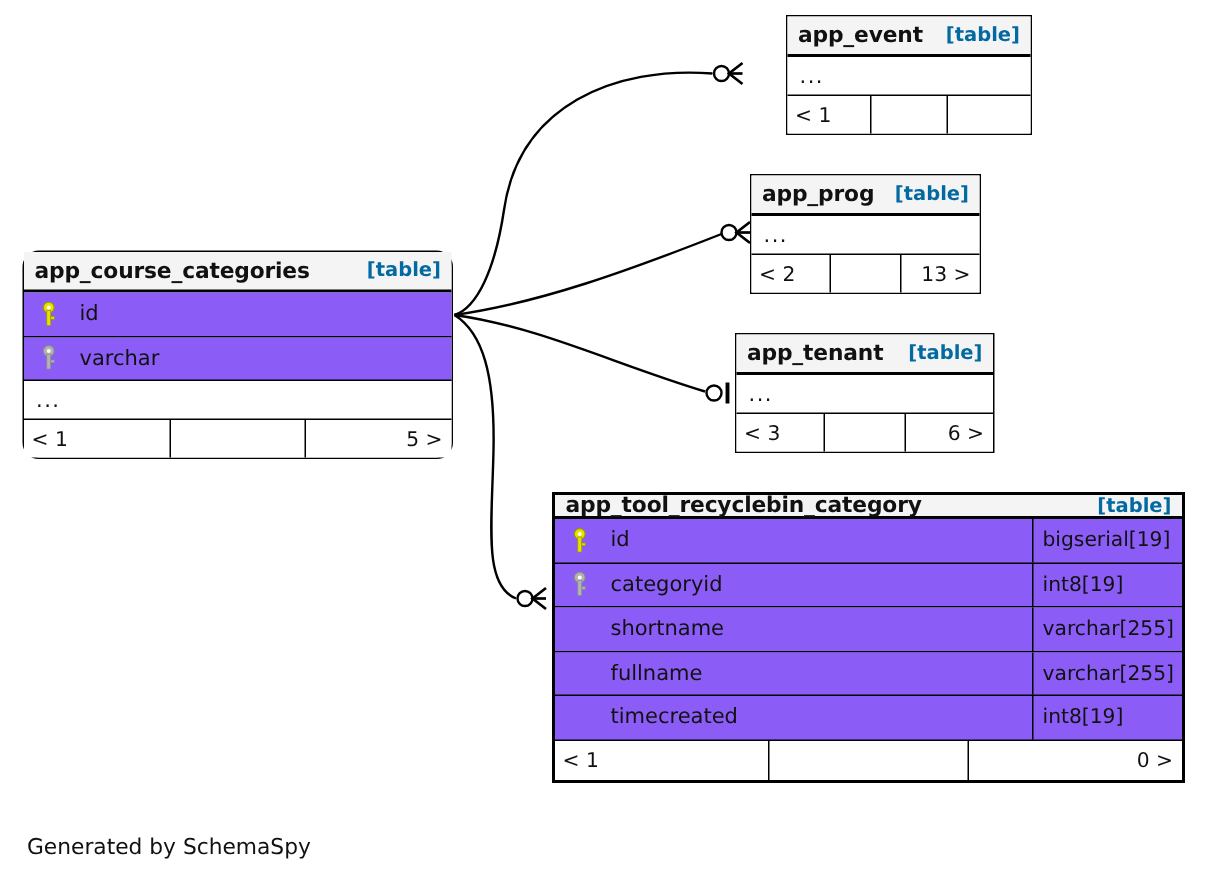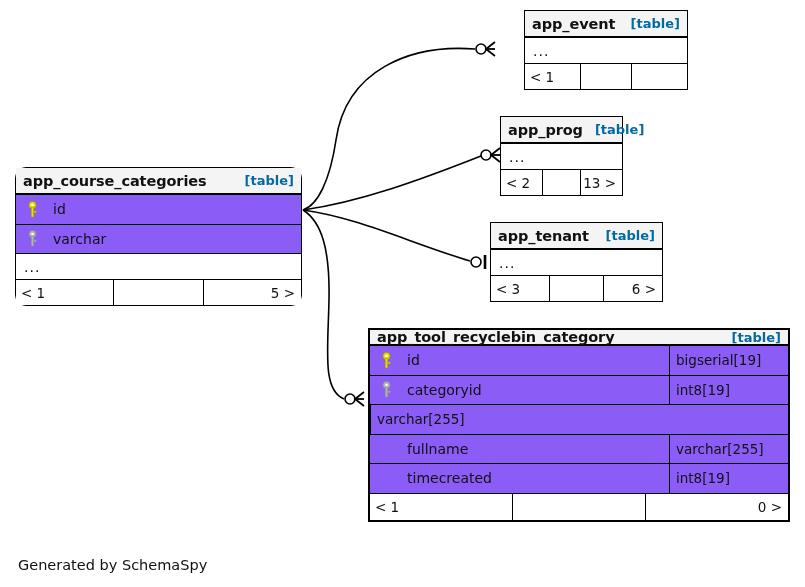--- a/index.html
+++ b/index.html
@@ -85,21 +85,21 @@
     box-sizing: border-box;
     flex: 1 1 auto;
     display: flex;
     align-items: center;
     padding-left: 8px;
     overflow: hidden;
   }
   .col-type {
     box-sizing: border-box;
     flex: 0 0 auto;
-    width: 119px;
+    width: 100px;
     border-left: 1px solid #000000;
     height: 100%;
     display: flex;
     align-items: center;
     padding-left: 6px;
     font-size: 13.5px;
   }
 
   .keyslot {
     width: 26px;
@@ -166,21 +166,21 @@
     left: 18px;
     top: 557px;
     font-size: 14.5px;
     color: #111111;
     white-space: nowrap;
   }
 
   
   #node-app_course_categories { left: 15px;  top: 167px; width: 287px; border-radius: 11px; }
   #node-app_event             { left: 524px; top: 10px;  width: 164px; }
-  #node-app_prog              { left: 500px; top: 116px; width: 123px; }
+  #node-app_prog              { left: 500px; top: 116px; width: 154px; }
   #node-app_tenant            { left: 490px; top: 222px; width: 173px; }
   #node-app_tool_recyclebin_category { left: 368px; top: 328px; width: 422px; }
 </style>
 </head>
 <body>
 
 <div id="diagram-canvas">
 
   <svg id="edges-layer" viewBox="0 0 805 587" width="805" height="587" xmlns="http://www.w3.org/2000/svg">
     <g fill="none" stroke="#000000" stroke-width="1.6">
@@ -330,20 +330,24 @@
             <rect x="4.2" y="6" width="2.6" height="10" fill="#b3b3b3" stroke="#8c8c8c" stroke-width="0.5"></rect>
             <rect x="6.8" y="10" width="2.4" height="1.8" fill="#b3b3b3" stroke="#8c8c8c" stroke-width="0.5"></rect>
           </svg>
         </span>
         <span class="col-label">categoryid</span>
       </div>
       <div class="col-type">int8[19]</div>
     </div>
 
     <div class="tbl-row">
+      <div class="col-main">
+        <span class="keyslot"></span>
+        <span class="col-label">shortname</span>
+      </div>
       <div class="col-type">varchar[255]</div>
     </div>
 
     <div class="tbl-row">
       <div class="col-main">
         <span class="keyslot"></span>
         <span class="col-label">fullname</span>
       </div>
       <div class="col-type">varchar[255]</div>
     </div>

